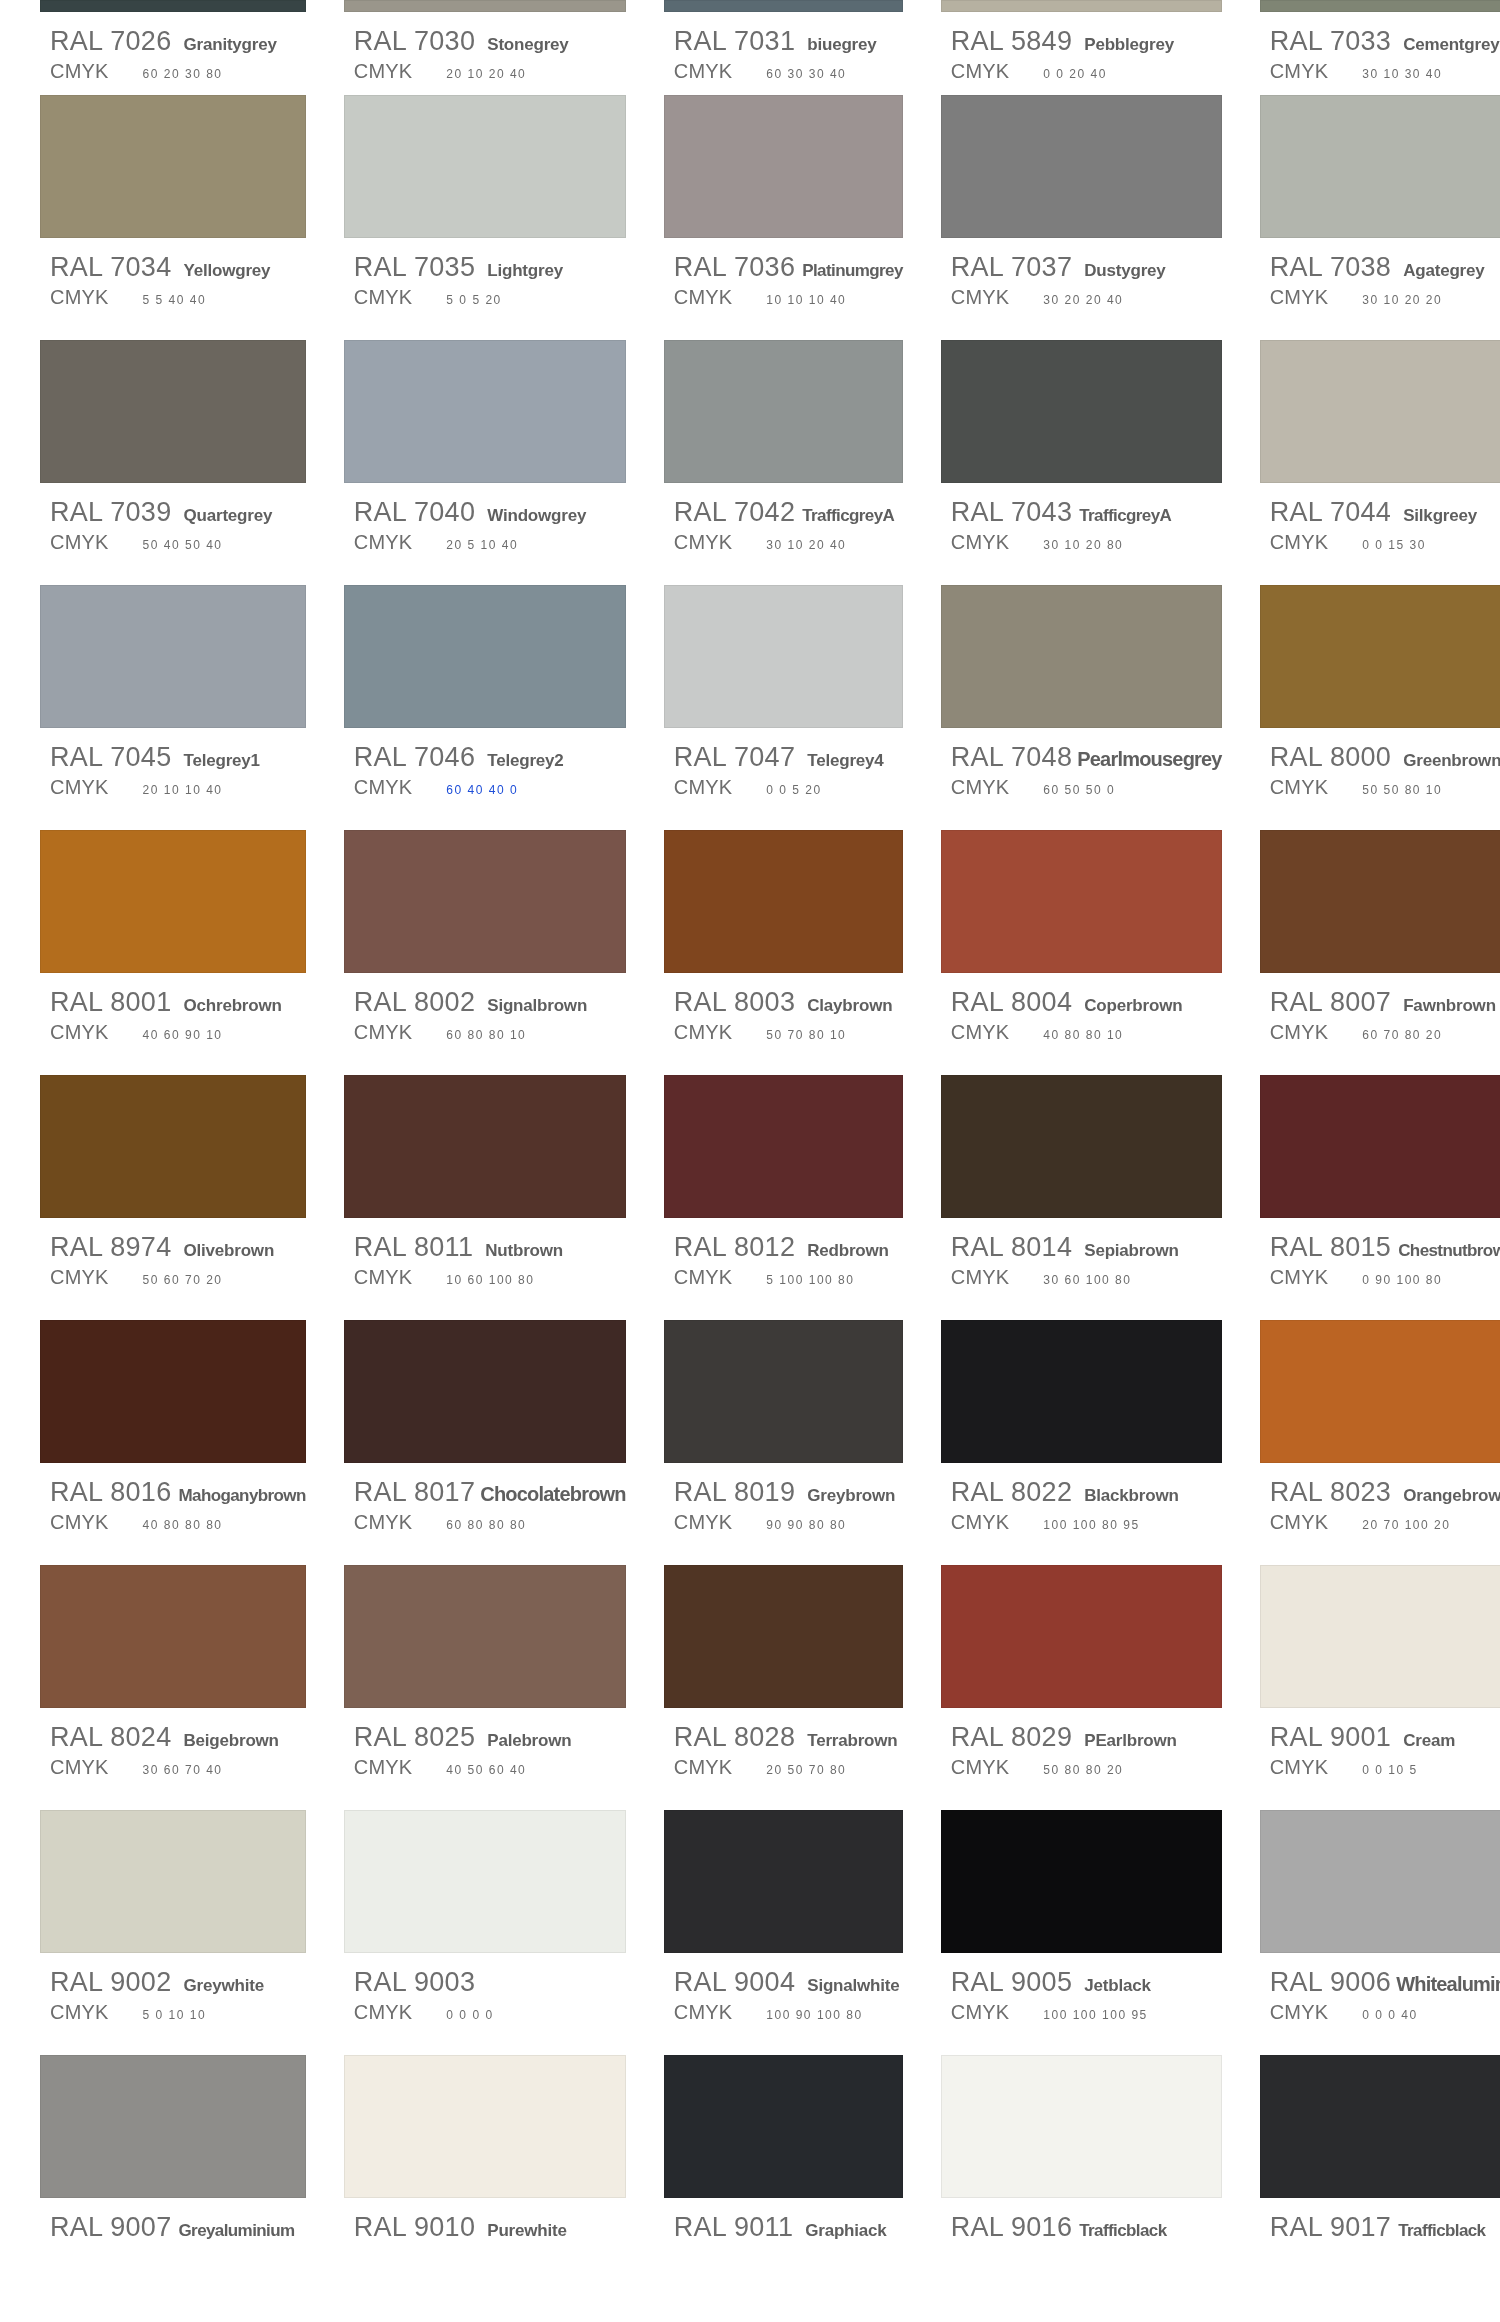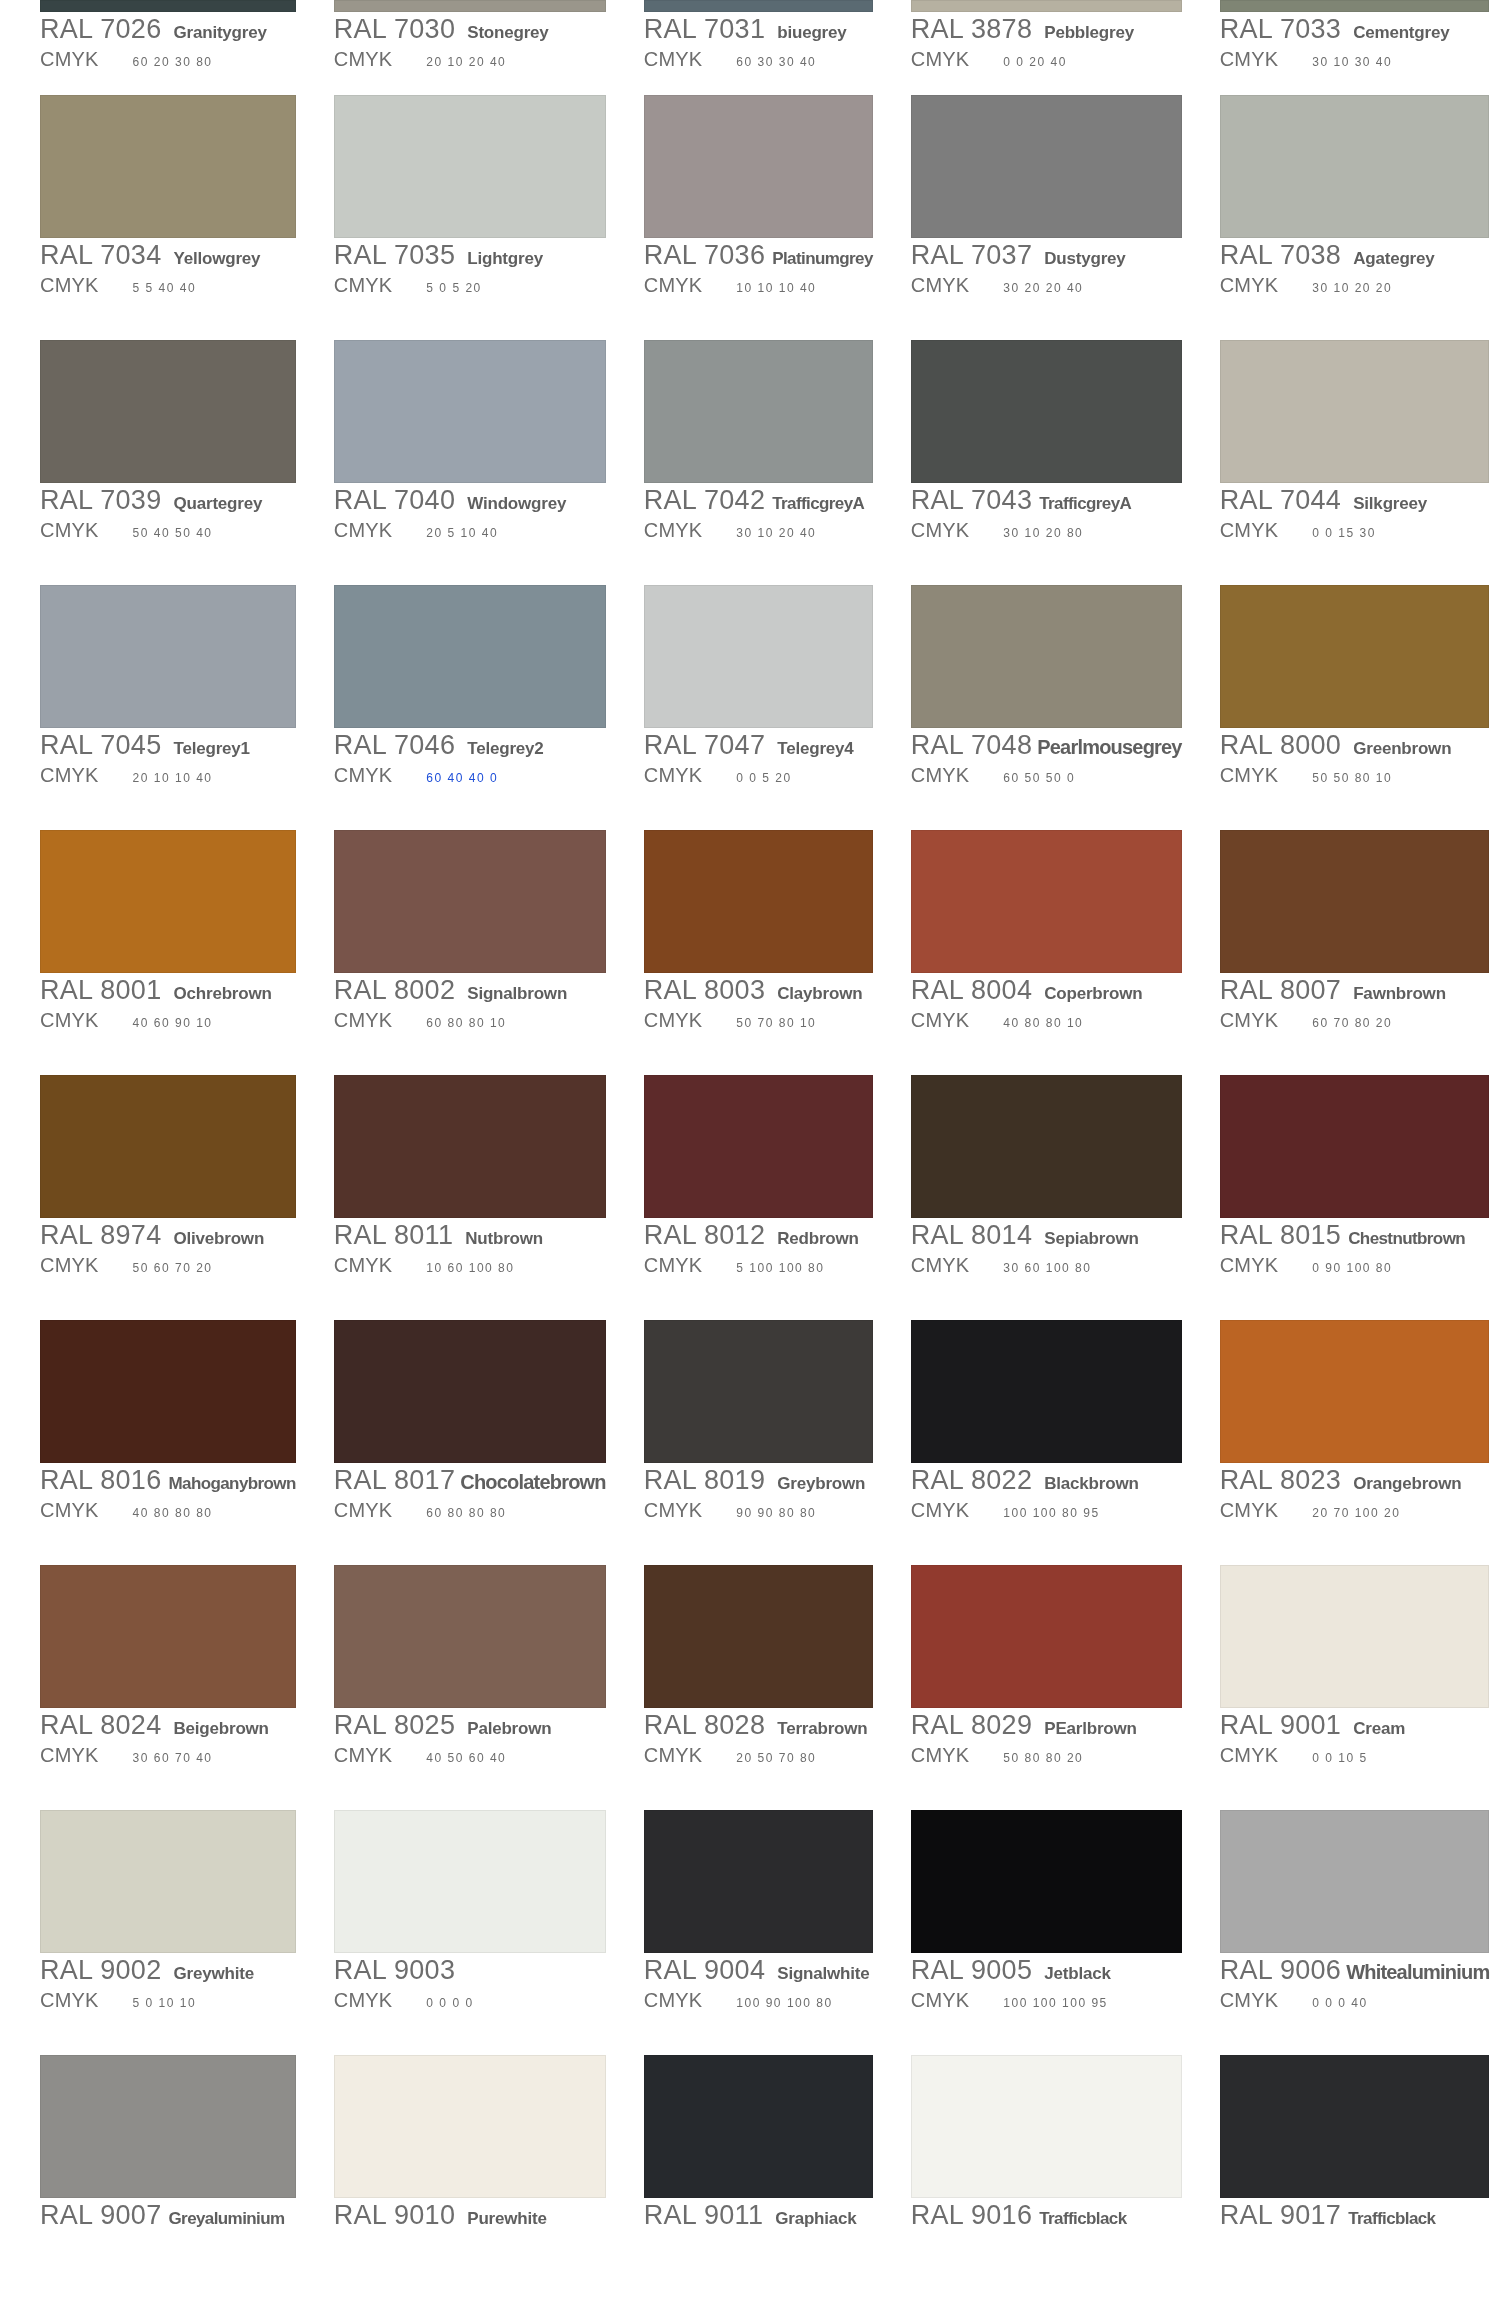--- a/index.html
+++ b/index.html
@@ -33,21 +33,22 @@
     box-sizing: border-box;
     padding-top: 5px;
   }
   .chip {
     width: 100%;
     height: 143px;
     box-sizing: border-box;
     border: 1px solid rgba(0,0,0,0.06);
   }
   .labels {
-    padding-top: 2px;
+    padding-top: 14px;
+    margin-left: 10px;
   }
   .line-main {
     display: flex;
     align-items: baseline;
     white-space: nowrap;
     height: 30px;
   }
   .ral-code {
     font-size: 27px;
     color: #6d6d6d;
@@ -135,21 +136,21 @@
           <div class="line-cmyk">
             <span class="cmyk-label">CMYK</span>
             <span class="cmyk-values">60 30 30 40</span>
           </div>
         </div>
       </div>
       <div class="swatch-cell clipped is-clipped" style="height: 90px; padding-top: 0px;">
         <div class="chip" style="background: rgb(182, 177, 161); height: 12px;"></div>
         <div class="labels">
           <div class="line-main">
-            <span class="ral-code">RAL 3878</span>
+            <span class="ral-code">RAL 5849</span>
             <span class="ral-name">Pebblegrey</span>
           </div>
           <div class="line-cmyk">
             <span class="cmyk-label">CMYK</span>
             <span class="cmyk-values">0 0 20 40</span>
           </div>
         </div>
       </div>
       <div class="swatch-cell clipped is-clipped" style="height: 90px; padding-top: 0px;">
         <div class="chip" style="background: rgb(127, 133, 116); height: 12px;"></div>

